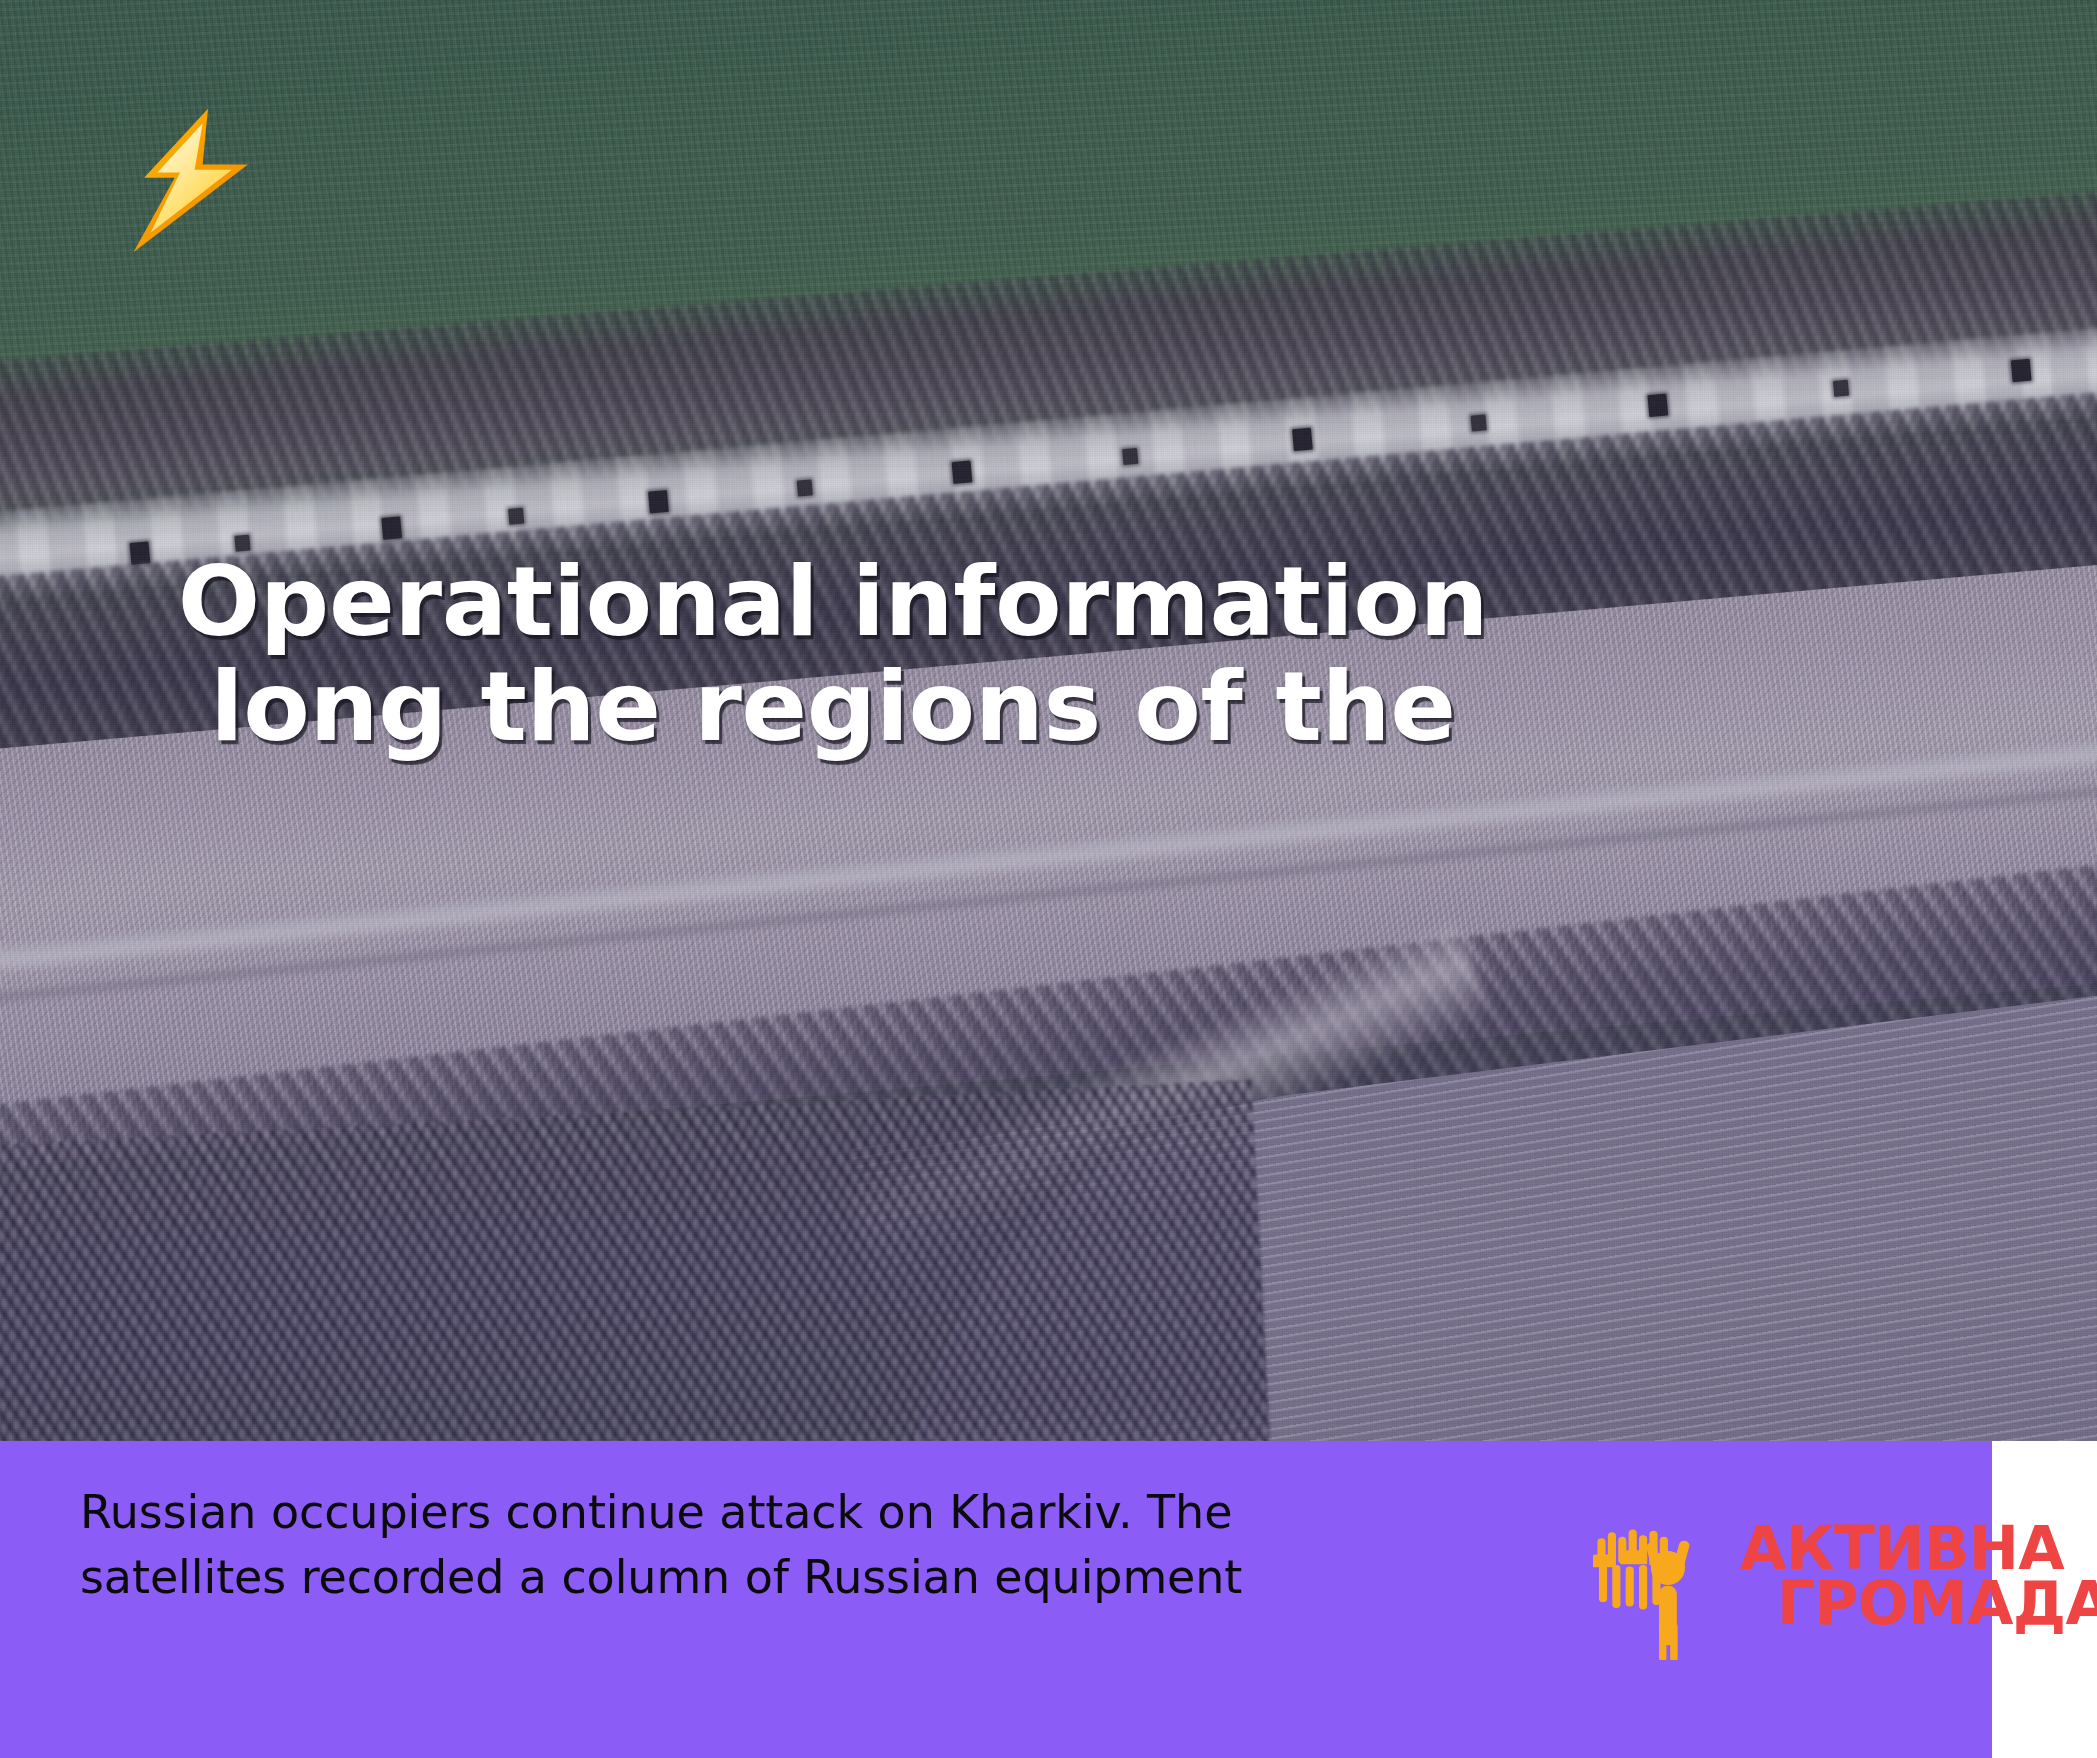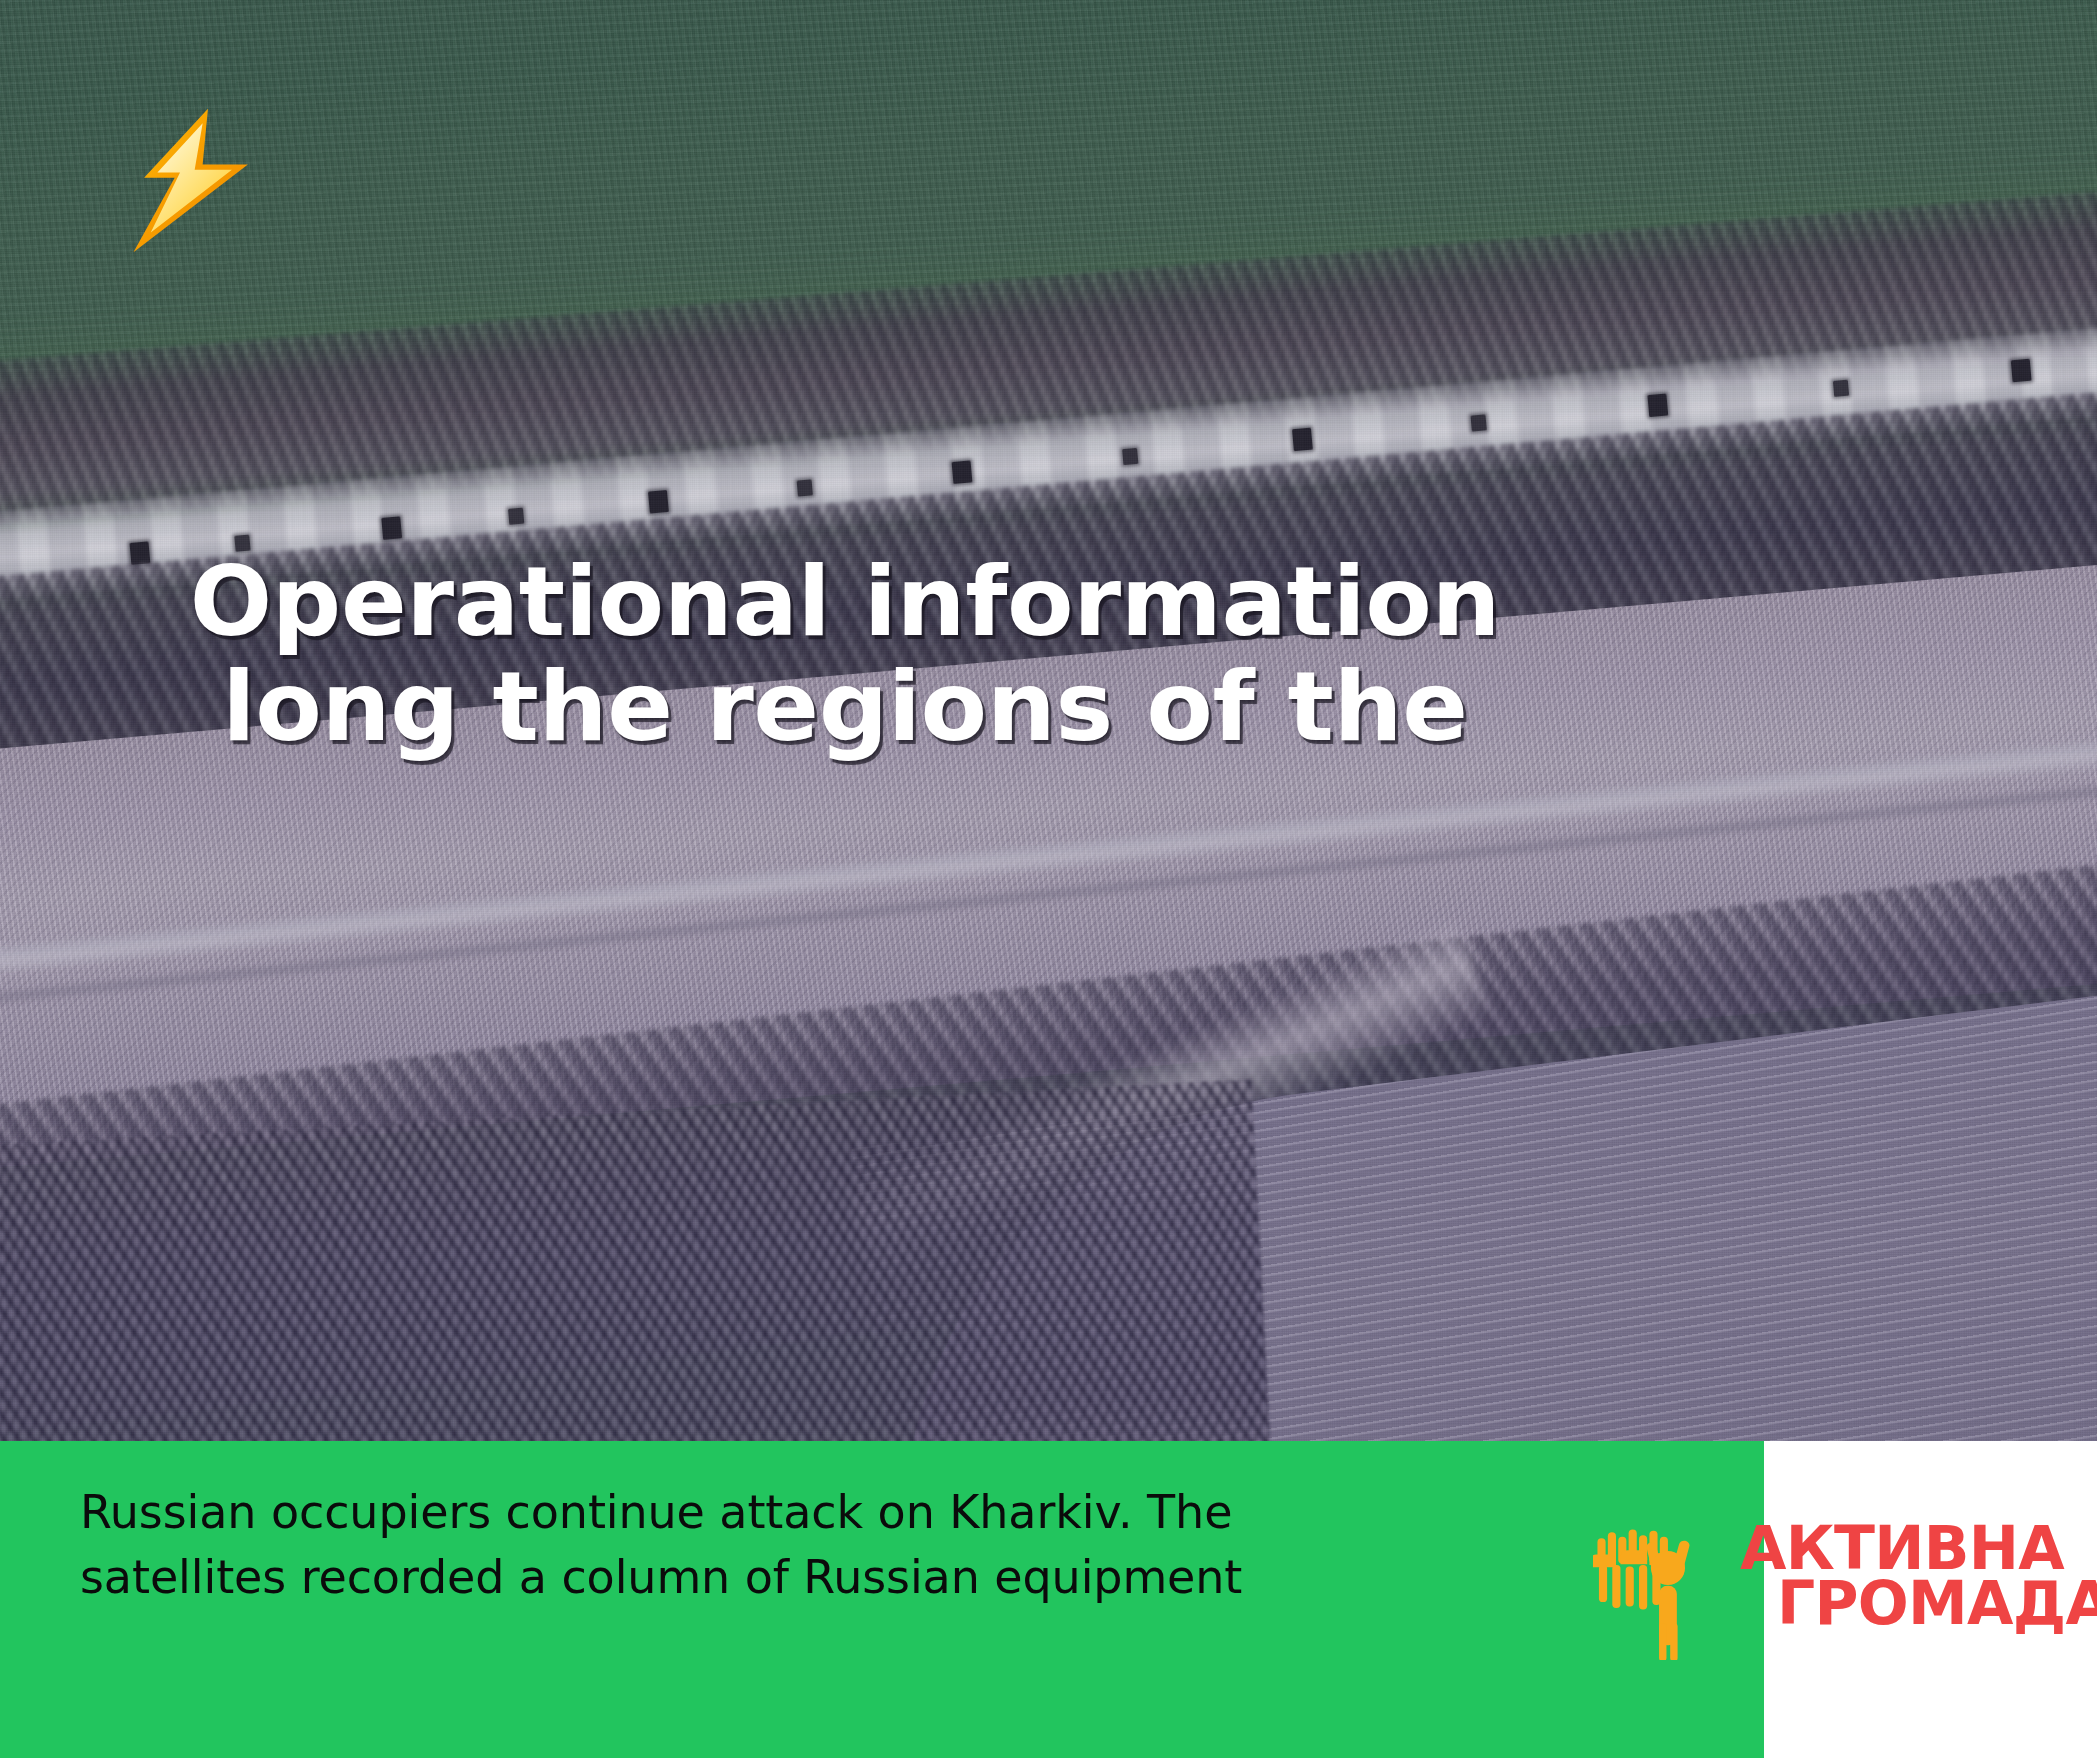--- a/index.html
+++ b/index.html
@@ -419,21 +419,21 @@
     left: 125px;
     top: 106px;
     width: 134px;
     height: 149px;
     z-index: 6;
   }
 
   
   .title-block {
     position: absolute;
-    left: 16px;
+    left: 4px;
     top: 550px;
     width: 1658px;
     z-index: 7;
     text-align: center;
     color: #ffffff;
     font-family: "DejaVu Sans", sans-serif;
     font-weight: 700;
     font-size: 97px;
     line-height: 1.08;
     letter-spacing: -0.4px;
@@ -443,23 +443,23 @@
     padding: 0 89px;
     box-sizing: border-box;
   }
   .title-line { display: block; white-space: nowrap; }
 
   
   .footer {
     position: absolute;
     left: 0;
     top: 1441px;
-    width: 1764px;
+    width: 1992px;
     height: 318px;
-    background: #22c55e;
+    background: #8b5cf6;
     z-index: 8;
   }
   .footer-text {
     position: absolute;
     left: 80px;
     top: 39px;
     width: 1376px;
     color: #0b0b0b;
     font-family: "DejaVu Sans", sans-serif;
     font-weight: 400;

